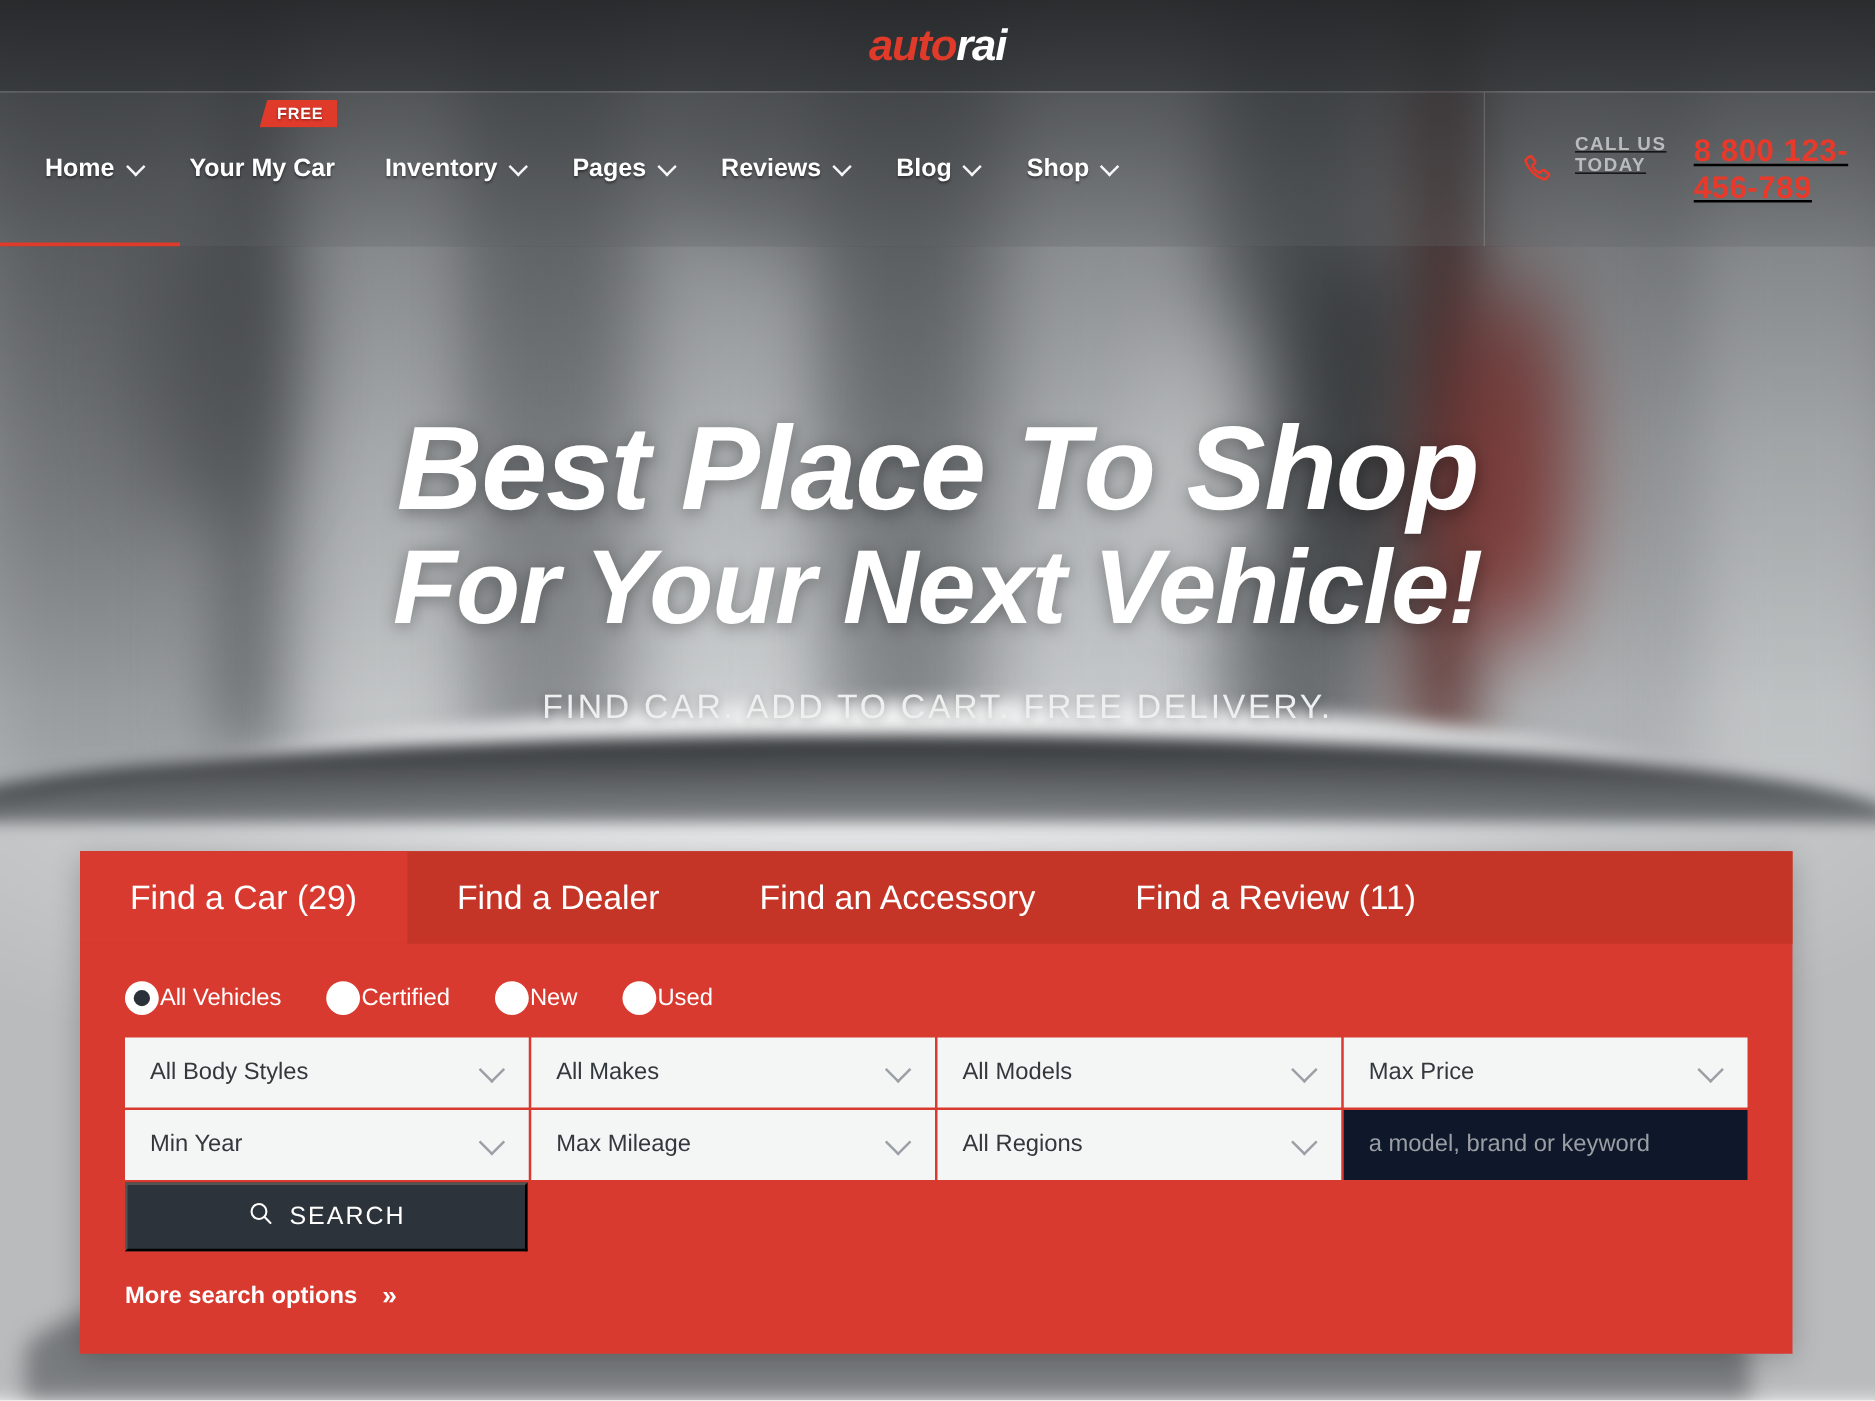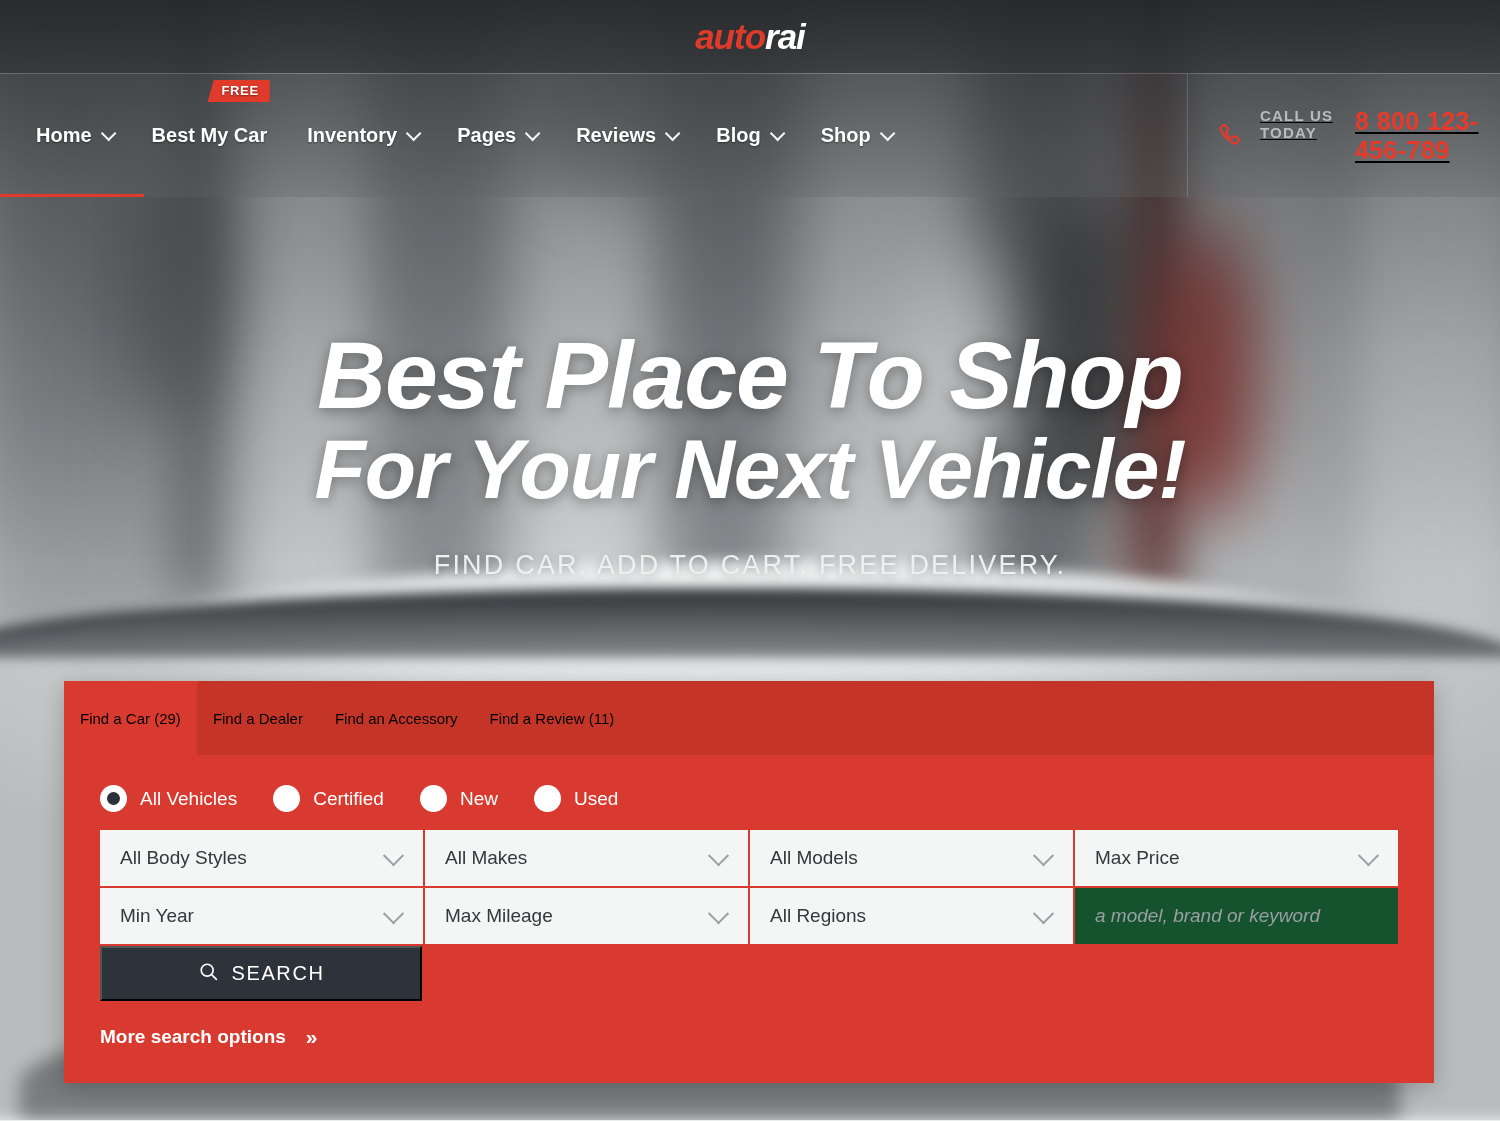--- a/index.html
+++ b/index.html
@@ -129,49 +129,49 @@
     text-shadow:0 2px 8px rgba(0,0,0,.30);
   }
 
   
   .panel {
     position:absolute; left:64px; top:681px; width:1370px; height:402px;
     background:#d93a30; box-shadow:0 5px 22px rgba(0,0,0,.22);
   }
   .tabs { display:flex; height:74px; background:#c53527; }
   .tab {
-    display:flex; align-items:center; padding:0 16px;
-    color:#000000; font-size:15px; white-space:nowrap;
+    display:flex; align-items:center; padding:0 40px;
+    color:#ffffff; font-size:27px; white-space:nowrap;
   }
   .tab.active { background:#d93a30; }
 
   .panel-body { padding:30px 36px 0 36px; }
   .radios { display:flex; align-items:center; gap:0; margin-bottom:18px; }
-  .radio { display:flex; align-items:center; gap:13px; margin-right:36px; }
+  .radio { display:flex; align-items:center; gap:1px; margin-right:36px; }
   .radio .dot {
     width:27px; height:27px; border-radius:50%; background:#ffffff; flex:none;
     display:flex; align-items:center; justify-content:center;
   }
   .radio.sel .dot::after {
     content:""; width:13px; height:13px; border-radius:50%; background:#2b3138;
   }
   .radio .lbl { color:#ffffff; font-size:19px; }
 
   .grid { display:grid; grid-template-columns:repeat(4, 1fr); gap:2px; }
   .field {
     height:56px; background:#f4f5f5; display:flex; align-items:center;
     padding:0 20px; position:relative;
   }
   .field .val { color:#33383d; font-size:19px; }
   .field .chev {
     position:absolute; right:22px; top:50%; width:15px; height:15px;
     border-right:2px solid #9aa0a5; border-bottom:2px solid #9aa0a5;
     transform:translateY(-65%) rotate(45deg);
   }
-  .field.text-input { background:#14532d;font-style:italic; }
+  .field.text-input { background:#0f172a; }
   .field.text-input .ph { color:#9a9fa3; font-size:19px; }
 
   .search-row { margin-top:2px; display:flex; }
   .search-btn {
     width:322px; height:55px; background:#2d333a; color:#ffffff;
     display:flex; align-items:center; justify-content:center; gap:13px;
     font-size:20px; letter-spacing:1.6px;
   }
   .search-btn svg { flex:none; }
   .more-opts {
@@ -220,21 +220,21 @@
     <div class="header-bar">
 
       <nav class="nav">
 
         <div class="nav-item active">
           <span>Home</span>
           <span class="caret"></span>
         </div>
 
         <div class="nav-item">
-          <span>Best My Car</span>
+          <span>Your My Car</span>
           <span class="badge-free">FREE</span>
         </div>
 
         <div class="nav-item">
           <span>Inventory</span>
           <span class="caret"></span>
         </div>
 
         <div class="nav-item">
           <span>Pages</span>

